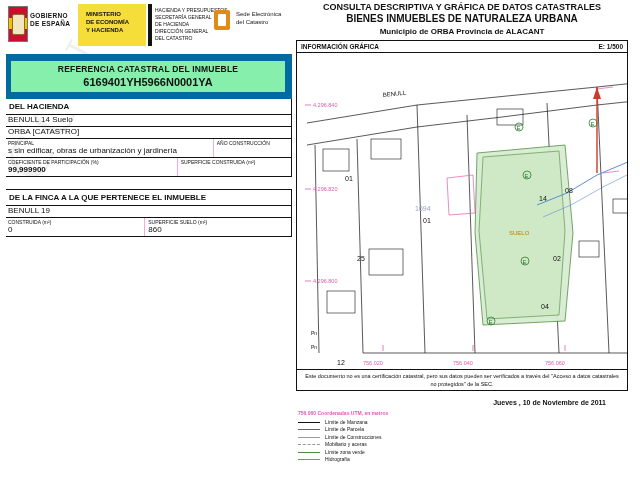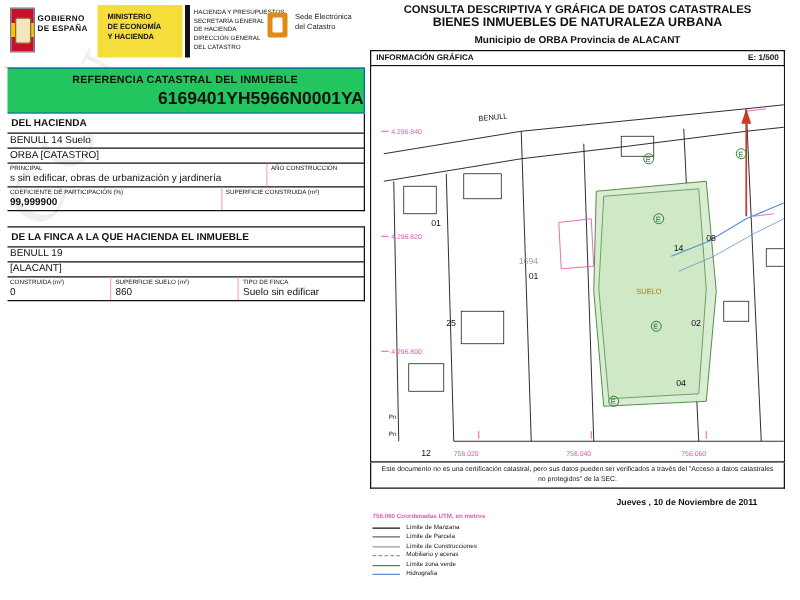--- a/index.html
+++ b/index.html
@@ -42,24 +42,24 @@
     position:absolute;left:206px;top:6px;width:16px;height:20px;
     background:#e08a18;border-radius:2px;
   }
   .sedeicon:after{
     content:"";position:absolute;left:4px;top:4px;width:8px;height:12px;background:#fff;border-radius:1px;
   }
 
   
   .lt{position:absolute;left:4px;top:54px;width:288px;}
   .boxtitle{
-    border:1px solid #0369a1;background:#22c55e;text-align:center;padding:3px 0 4px 0;
+    border:7px solid #0369a1;background:#86efac;text-align:center;padding:3px 0 4px 0;
   }
   .boxtitle .t1{font-size:8.5px;font-weight:bold;letter-spacing:.2px;}
-  .boxtitle .t2{font-size:14px;font-weight:bold;margin-top:2px;text-align:right;}
+  .boxtitle .t2{font-size:11px;font-weight:bold;margin-top:2px;}
 
   .secthead{
     border:1px solid #111;border-top:none;font-size:8px;font-weight:bold;
     padding:3px 4px;background:#fff;
   }
   .fieldrow{position:relative;border:1px solid #111;border-top:none;}
   .flabel{font-size:5px;padding:1px 3px 0 3px;color:#111;}
   .fval{font-size:8px;font-weight:bold;padding:0 3px 2px 3px;}
   .fval.norm{font-weight:normal;}
   .split{display:flex;gap:30px;}
@@ -146,41 +146,34 @@
         <div class="fval">99,999900</div>
       </div>
       <div style="flex:1.2;">
         <div class="flabel">SUPERFICIE CONSTRUIDA (m²)</div>
         <div class="fval"></div>
       </div>
     </div>
 
     <div style="height:12px;"></div>
 
-    <div class="secthead" style="border-top:1px solid #111;">DE LA FINCA A LA QUE HACIENDA EL INMUEBLE</div>
+    <div class="secthead" style="border-top:1px solid #111;">DE LA FINCA A LA QUE PERTENECE EL INMUEBLE</div>
 
     <div class="fieldrow">
       <div class="fval norm">BENULL 19</div>
-    </div>
-    <div class="fieldrow">
-      <div class="fval norm">[ALACANT]</div>
     </div>
 
     <div class="fieldrow split">
       <div style="flex:.75;">
         <div class="flabel">CONSTRUIDA (m²)</div>
         <div class="fval norm">0</div>
       </div>
       <div style="flex:1;">
         <div class="flabel">SUPERFICIE SUELO (m²)</div>
         <div class="fval norm">860</div>
-      </div>
-      <div style="flex:1.4;">
-        <div class="flabel">TIPO DE FINCA</div>
-        <div class="fval norm">Suelo sin edificar</div>
       </div>
     </div>
   </div>
   <div class="leftmask"></div>
 
   <div class="rt">
     <div class="maptitle">
       <div>CONSULTA DESCRIPTIVA Y GRÁFICA DE DATOS CATASTRALES</div>
       <div class="l2">BIENES INMUEBLES DE NATURALEZA URBANA</div>
       <div class="l3">Municipio de ORBA Provincia de ALACANT</div>

